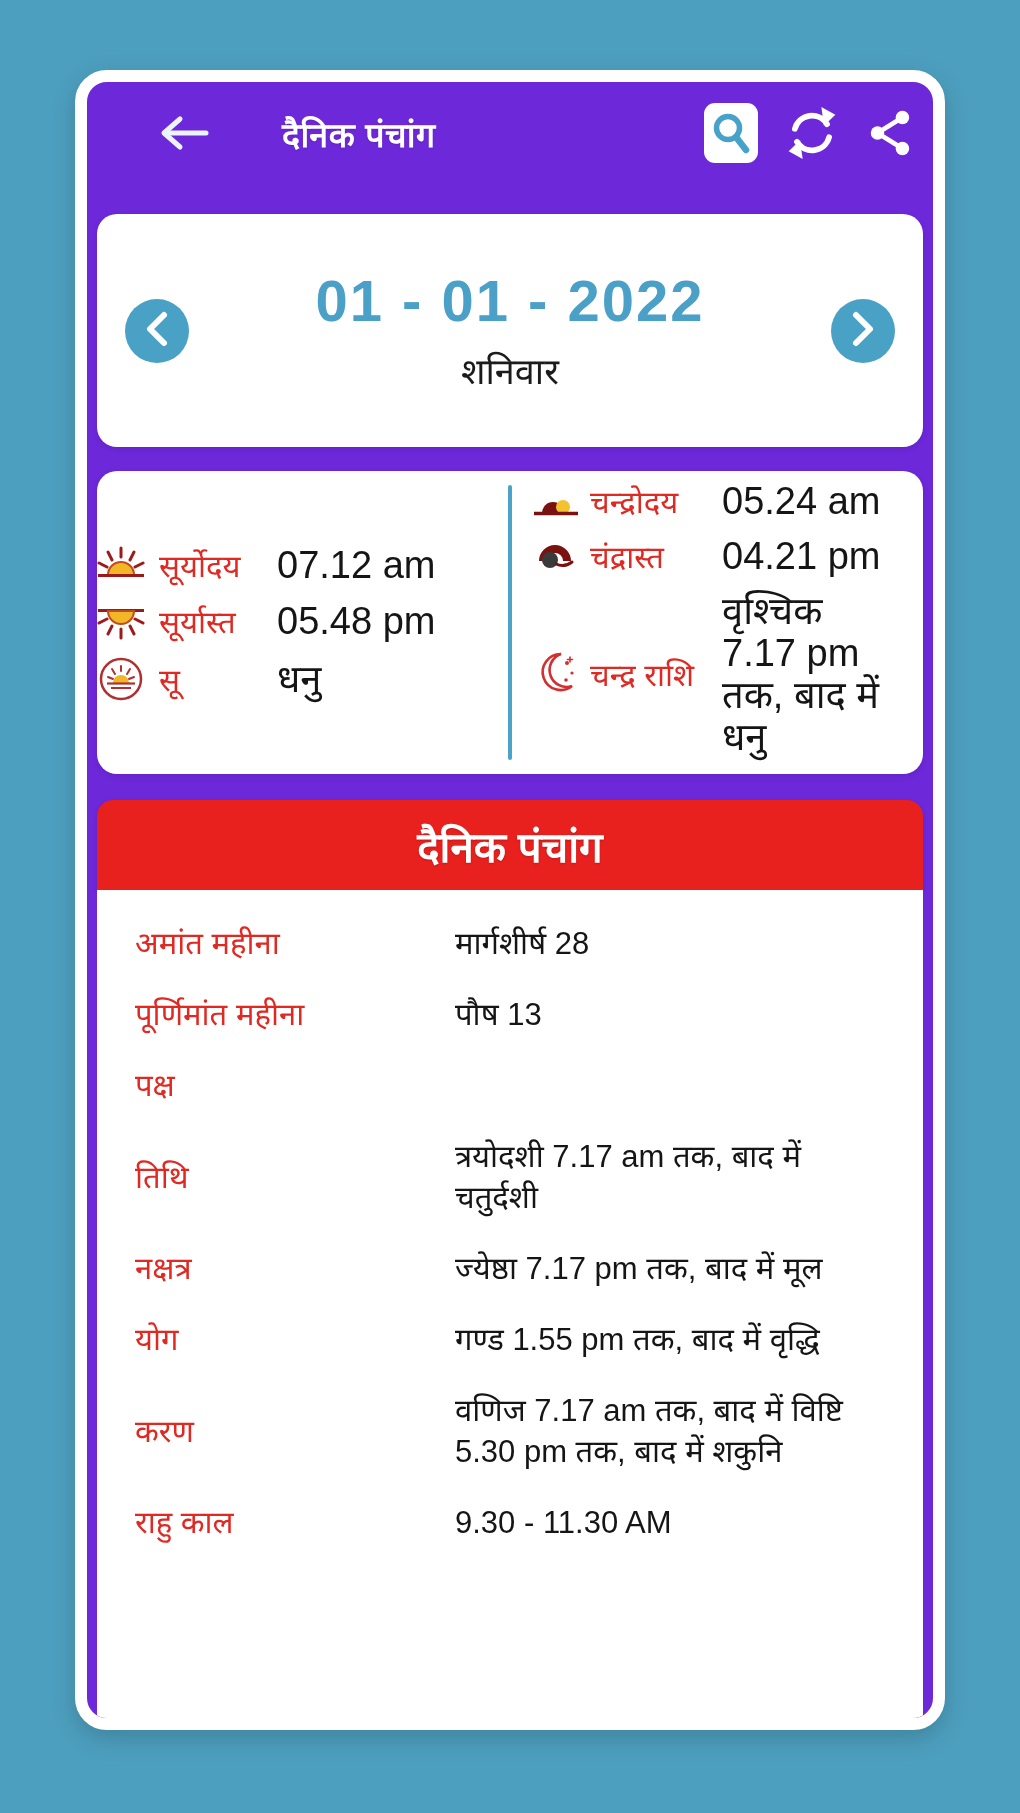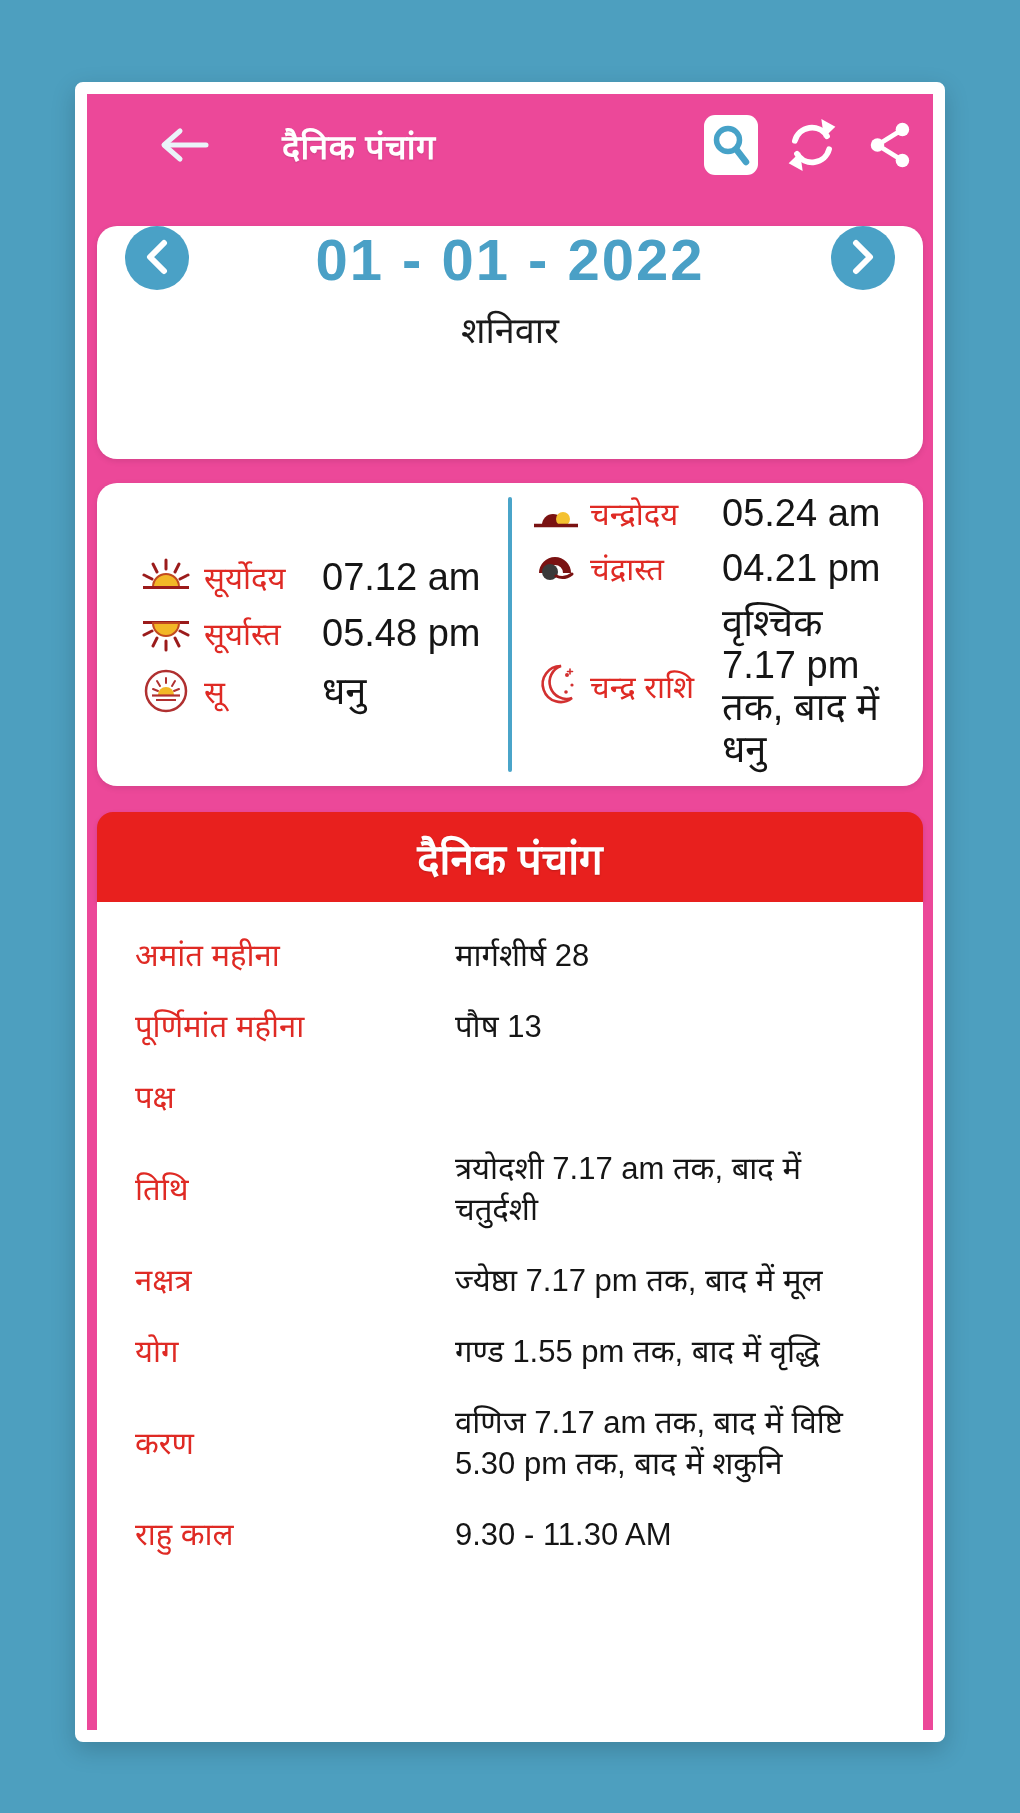--- a/index.html
+++ b/index.html
@@ -4,25 +4,25 @@
 <style>
   * { margin:0; padding:0; box-sizing:border-box; }
   html,body { width:1020px; height:1813px; }
   body {
     background:#4D9FBF;
     font-family:"Liberation Sans","DejaVu Sans",sans-serif;
     position:relative;
     overflow:hidden;
   }
   .phone {
-    position:absolute; left:75px; top:82px;
+    position:absolute; left:75px; top:70px;
     width:870px; height:1660px;
-    background:#ec4899;
+    background:#6d28d9;
     border:12px solid #ffffff;
-    border-radius:8px;
+    border-radius:32px;
     overflow:hidden;
     box-shadow:0 8px 24px rgba(0,0,0,0.18);
   }
   
   .appbar {
     margin-top:12px; height:80px;
     display:flex; align-items:center;
     padding:0 16px 0 45px;
   }
   .iconbtn { background:none; border:none; cursor:pointer; display:flex; align-items:center; justify-content:center; }
@@ -30,21 +30,21 @@
     color:#ffffff; font-size:34px; font-weight:bold;
     margin-left:72px; letter-spacing:0.5px;
     text-shadow:0 1px 2px rgba(0,0,0,0.12);
   }
   .appbar-spacer { flex:1; }
   .appbar .iconbtn { margin-left:26px; }
   
   .date-card {
     margin:40px 10px 0 10px; height:233px;
     background:#ffffff; border-radius:20px;
-    display:flex; align-items:flex-start; padding:0 28px;
+    display:flex; align-items:center; padding:0 28px;
     box-shadow:0 2px 6px rgba(0,0,0,0.10);
   }
   .nav-circle {
     width:64px; height:64px; border-radius:50%;
     background:#4AA1C6; border:none; cursor:pointer;
     display:flex; align-items:center; justify-content:center;
     flex:0 0 auto;
   }
   .date-center { flex:1; text-align:center; }
   .date-text {
@@ -57,21 +57,21 @@
     margin:24px 10px 0 10px; height:303px;
     background:#ffffff; border-radius:20px;
     display:flex;
     box-shadow:0 2px 6px rgba(0,0,0,0.10);
   }
   .sm-divider {
     position:absolute; left:411px; top:14px; bottom:14px;
     width:4px; background:#4AA4C9; border-radius:2px;
   }
   .sm-col { display:flex; flex-direction:column; justify-content:center; }
-  .sm-left  { width:413px; padding-left:45px; gap:14px; }
+  .sm-left  { width:413px; gap:14px; }
   .sm-right { flex:1; padding:0 40px 8px 22px; gap:13px; }
   .sm-row { display:flex; align-items:center; }
   .sm-icon { width:48px; flex:0 0 48px; display:flex; align-items:center; justify-content:center; }
   .sm-label {
     color:#DF2A24; font-size:31px; white-space:nowrap;
   }
   .sm-left  .sm-label { margin-left:14px; min-width:104px; }
   .sm-right .sm-label { margin-left:10px; min-width:118px; }
   .sm-value { color:#151515; font-size:38px; line-height:42px; margin-left:14px; }
   .sm-left .sm-value { white-space:nowrap; }

